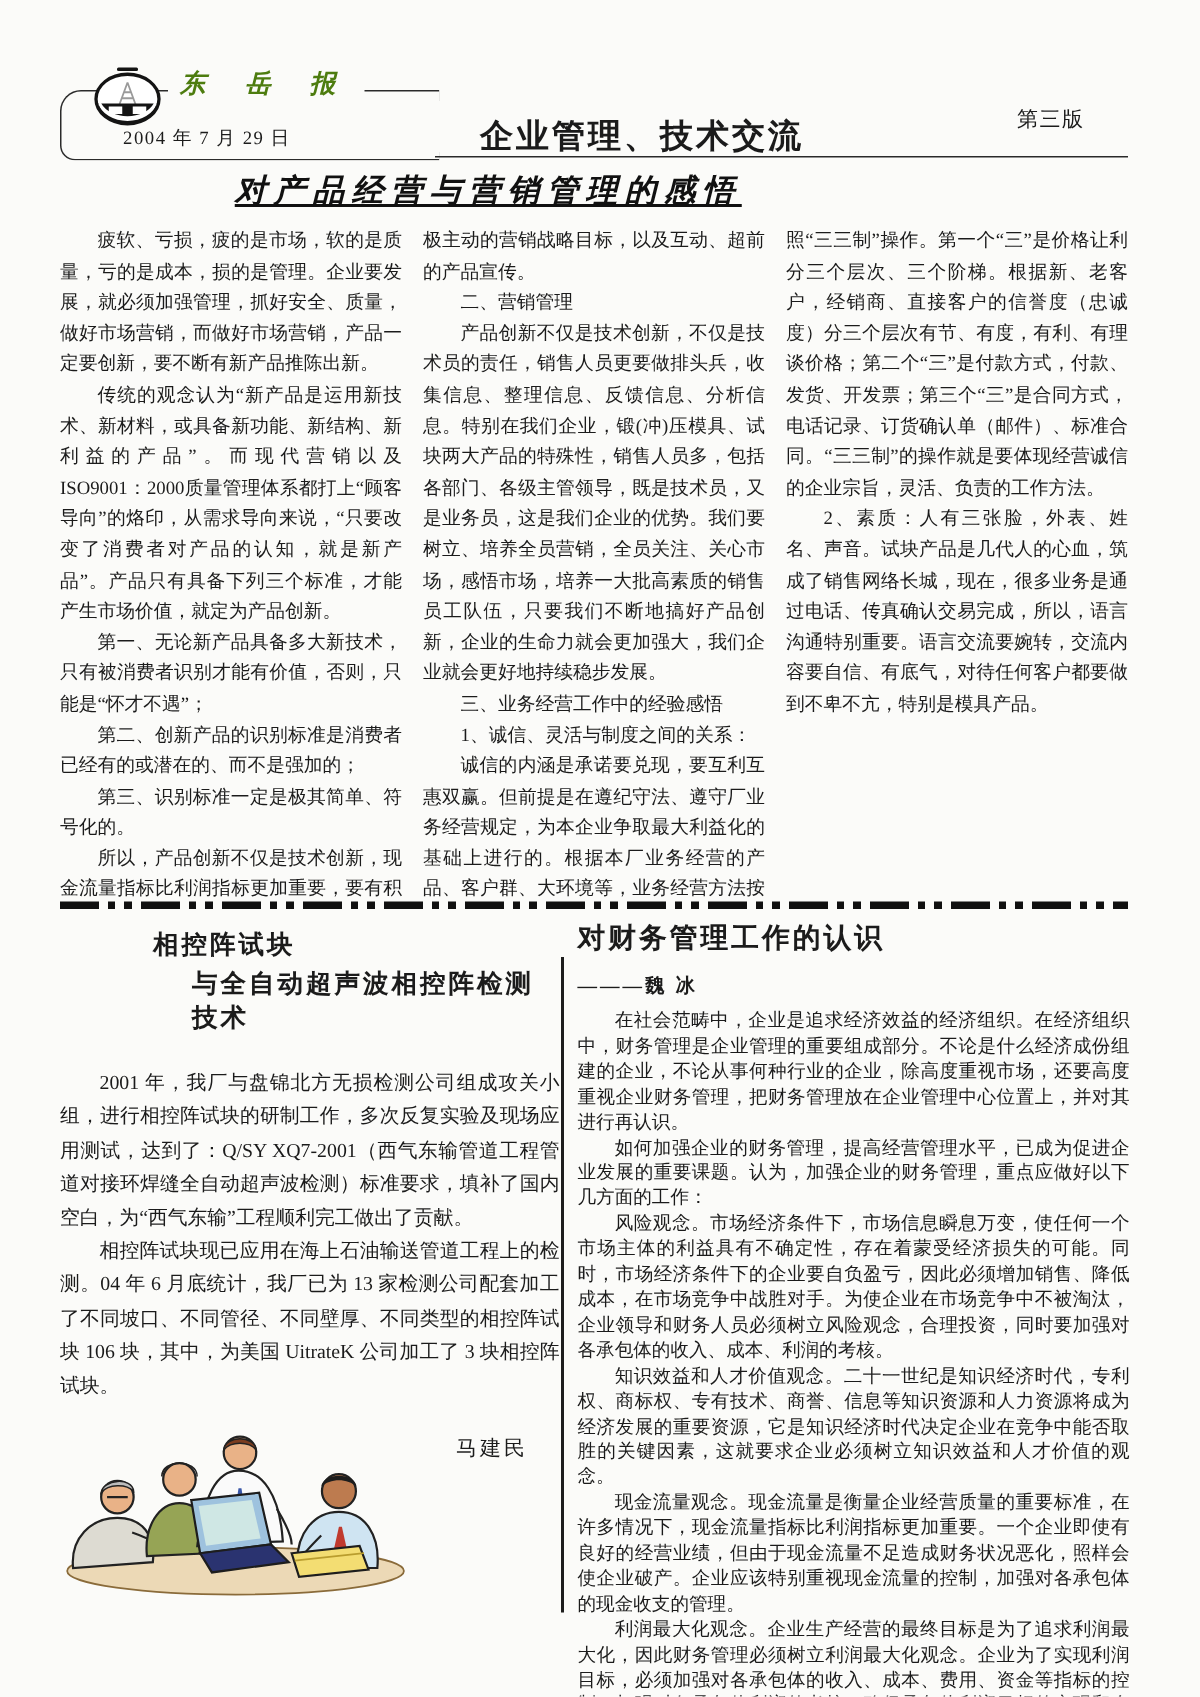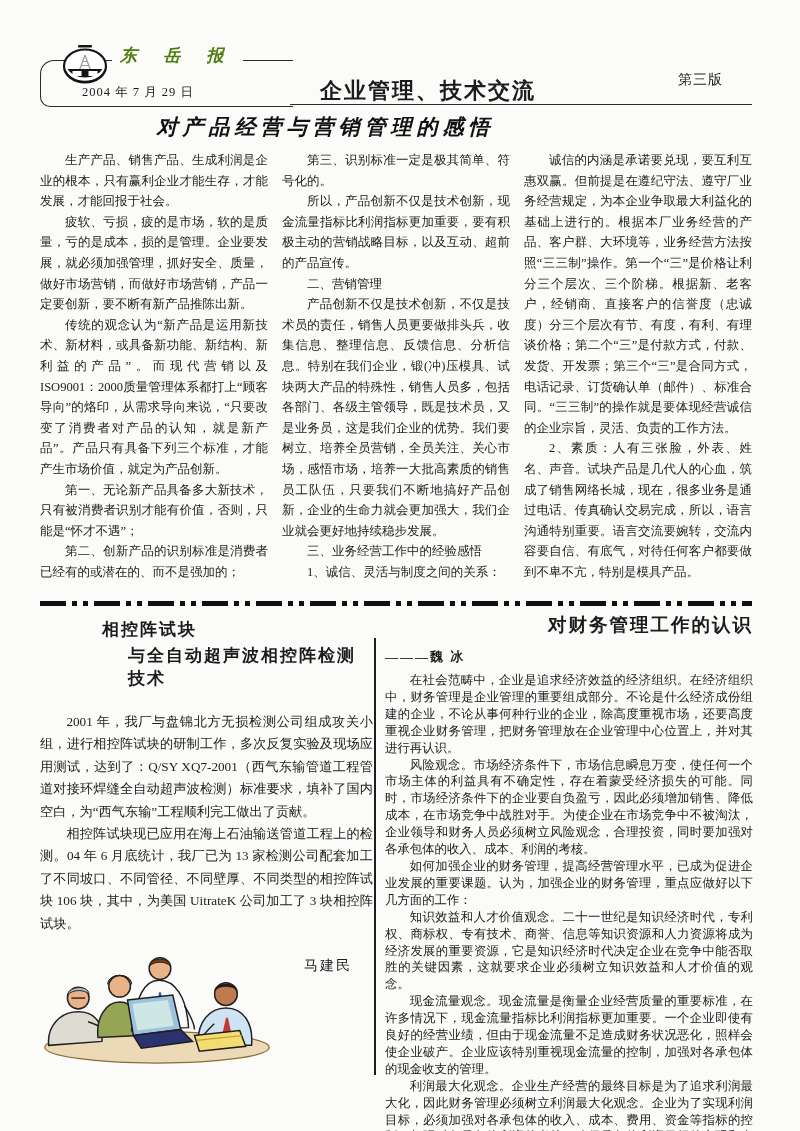--- a/index.html
+++ b/index.html
@@ -20,21 +20,21 @@
   .paper-name{
     left:112px;top:46px;font-size:17px;font-weight:bold;font-style:italic;
     color:#4d7c0f;letter-spacing:11px;background:#fbfbf9;padding:0 8px;line-height:20px;
   }
   .mast-date{left:82px;top:84px;font-size:12.5px;letter-spacing:1px;}
   .mast-center{left:320px;top:76px;width:340px;text-align:left;font-size:22px;font-weight:600;letter-spacing:2px;}
   .mast-edition{left:678px;top:71px;font-size:14px;letter-spacing:1px;}
   
   .main-title{
     left:0;top:113px;width:651px;text-align:center;
-    font-size:21px;font-weight:bold;font-style:italic;letter-spacing:5px;color:#111;
+    font-size:21px;font-weight:bold;font-style:italic;letter-spacing:5px;color:#111;text-decoration:underline;
   }
   .article1-body{
     left:40px;top:150px;width:712px;height:458px;overflow:hidden;
     column-count:3;column-gap:14px;column-fill:auto;
     font-size:12.5px;line-height:20.6px;text-align:justify;
   }
   .para{margin:0;text-indent:2em;}
   
   .dash-divider{
     left:40px;top:601px;width:712px;height:5px;
@@ -47,21 +47,21 @@
   .article2{left:40px;top:618px;width:333px;}
   .a2-title1{margin:0 0 0 62px;font-size:17px;letter-spacing:2px;}
   .a2-title2{margin:3px 0 0 88px;font-size:17px;letter-spacing:2px;}
   .a2-body{margin-top:21px;font-size:13.2px;line-height:22.4px;text-align:justify;}
   .a2-footer{margin-top:4px;display:flex;align-items:flex-start;}
   .a2-author{margin-left:26px;margin-top:18px;font-size:14px;letter-spacing:2px;white-space:nowrap;}
   
   .v-rule{left:374px;top:638px;width:1.7px;height:437px;background:#1d1d1d;}
   
   .article3{left:385px;top:612px;width:368px;}
-  .a3-title{margin:0;text-align:right;font-size:18.5px;font-weight:bold;letter-spacing:2px;}
+  .a3-title{margin:0;text-align:left;font-size:18.5px;font-weight:bold;letter-spacing:2px;}
   .a3-author{font-size:13px;margin:11px 0 6px 0;letter-spacing:2px;font-weight:bold;}
   .a3-body{font-size:12.4px;line-height:16.9px;text-align:justify;}
 </style>
 </head>
 <body>
 
 <div class="abs mast-frame"></div>
 <div class="abs mast-bottomline"></div>
 
 <svg class="abs logo" width="46" height="42" viewBox="0 0 46 42">
@@ -74,21 +74,20 @@
 </svg>
 
 <div class="abs paper-name">东 岳 报</div>
 <div class="abs mast-date">2004 年 7 月 29 日</div>
 <div class="abs mast-center">企业管理、技术交流</div>
 <div class="abs mast-edition">第三版</div>
 
 <div class="abs main-title">对产品经营与营销管理的感悟</div>
 
 <div class="abs article1-body">
-    <p class="para">生产产品、销售产品、生成利润是企业的根本，只有赢利企业才能生存，才能发展，才能回报于社会。</p>
     <p class="para">疲软、亏损，疲的是市场，软的是质量，亏的是成本，损的是管理。企业要发展，就必须加强管理，抓好安全、质量，做好市场营销，而做好市场营销，产品一定要创新，要不断有新产品推陈出新。</p>
     <p class="para">传统的观念认为“新产品是运用新技术、新材料，或具备新功能、新结构、新利益的产品”。而现代营销以及 ISO9001：2000质量管理体系都打上“顾客导向”的烙印，从需求导向来说，“只要改变了消费者对产品的认知，就是新产品”。产品只有具备下列三个标准，才能产生市场价值，就定为产品创新。</p>
     <p class="para">第一、无论新产品具备多大新技术，只有被消费者识别才能有价值，否则，只能是“怀才不遇”；</p>
     <p class="para">第二、创新产品的识别标准是消费者已经有的或潜在的、而不是强加的；</p>
     <p class="para">第三、识别标准一定是极其简单、符号化的。</p>
     <p class="para">所以，产品创新不仅是技术创新，现金流量指标比利润指标更加重要，要有积极主动的营销战略目标，以及互动、超前的产品宣传。</p>
     <p class="para">二、营销管理</p>
     <p class="para">产品创新不仅是技术创新，不仅是技术员的责任，销售人员更要做排头兵，收集信息、整理信息、反馈信息、分析信息。特别在我们企业，锻(冲)压模具、试块两大产品的特殊性，销售人员多，包括各部门、各级主管领导，既是技术员，又是业务员，这是我们企业的优势。我们要树立、培养全员营销，全员关注、关心市场，感悟市场，培养一大批高素质的销售员工队伍，只要我们不断地搞好产品创新，企业的生命力就会更加强大，我们企业就会更好地持续稳步发展。</p>
     <p class="para">三、业务经营工作中的经验感悟</p>
     <p class="para">1、诚信、灵活与制度之间的关系：</p>
@@ -143,19 +142,19 @@
   </div>
 </div>
 
 <div class="abs v-rule"></div>
 
 <div class="abs article3">
   <h2 class="a3-title">对财务管理工作的认识</h2>
   <div class="a3-author">———魏 冰</div>
   <div class="a3-body">
       <p class="para">在社会范畴中，企业是追求经济效益的经济组织。在经济组织中，财务管理是企业管理的重要组成部分。不论是什么经济成份组建的企业，不论从事何种行业的企业，除高度重视市场，还要高度重视企业财务管理，把财务管理放在企业管理中心位置上，并对其进行再认识。</p>
+      <p class="para">如何加强企业的财务管理，提高经营管理水平，已成为促进企业发展的重要课题。认为，加强企业的财务管理，重点应做好以下几方面的工作：</p>
       <p class="para">风险观念。市场经济条件下，市场信息瞬息万变，使任何一个市场主体的利益具有不确定性，存在着蒙受经济损失的可能。同时，市场经济条件下的企业要自负盈亏，因此必须增加销售、降低成本，在市场竞争中战胜对手。为使企业在市场竞争中不被淘汰，企业领导和财务人员必须树立风险观念，合理投资，同时要加强对各承包体的收入、成本、利润的考核。</p>
-      <p class="para">如何加强企业的财务管理，提高经营管理水平，已成为促进企业发展的重要课题。认为，加强企业的财务管理，重点应做好以下几方面的工作：</p>
       <p class="para">知识效益和人才价值观念。二十一世纪是知识经济时代，专利权、商标权、专有技术、商誉、信息等知识资源和人力资源将成为经济发展的重要资源，它是知识经济时代决定企业在竞争中能否取胜的关键因素，这就要求企业必须树立知识效益和人才价值的观念。</p>
       <p class="para">现金流量观念。现金流量是衡量企业经营质量的重要标准，在许多情况下，现金流量指标比利润指标更加重要。一个企业即使有良好的经营业绩，但由于现金流量不足造成财务状况恶化，照样会使企业破产。企业应该特别重视现金流量的控制，加强对各承包体的现金收支的管理。</p>
       <p class="para">利润最大化观念。企业生产经营的最终目标是为了追求利润最大化，因此财务管理必须树立利润最大化观念。企业为了实现利润目标，必须加强对各承包体的收入、成本、费用、资金等指标的控制，加强对各承包体利润的考核，确保承包体利润目标的实现和企业利润最大化。</p>
     </div>
 </div>
 
 </body></html>

